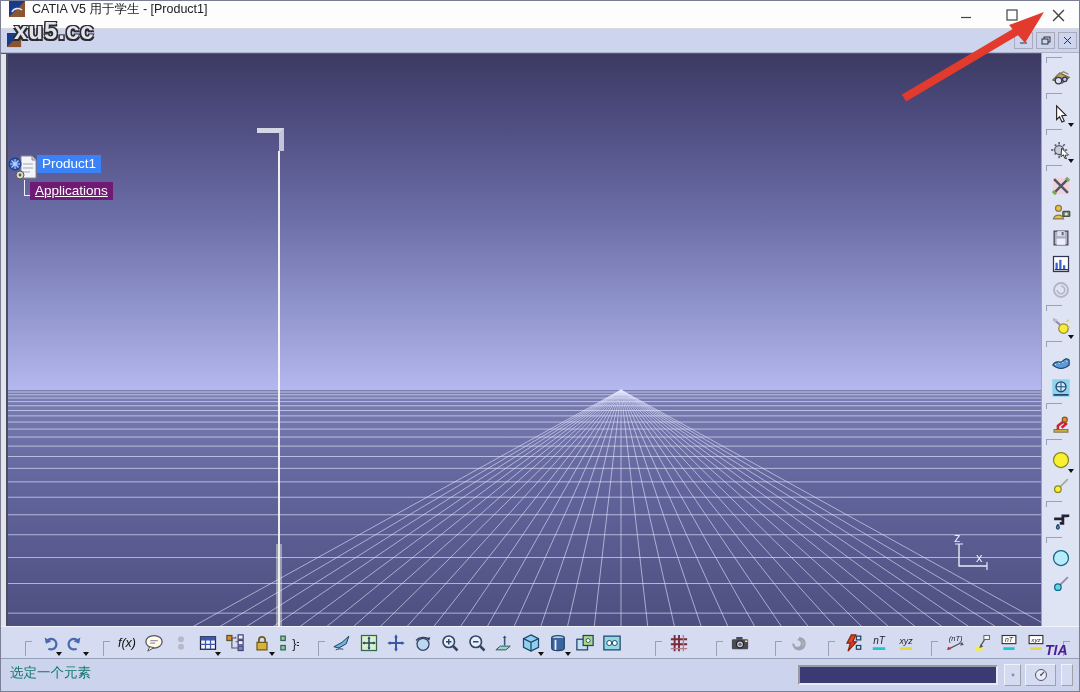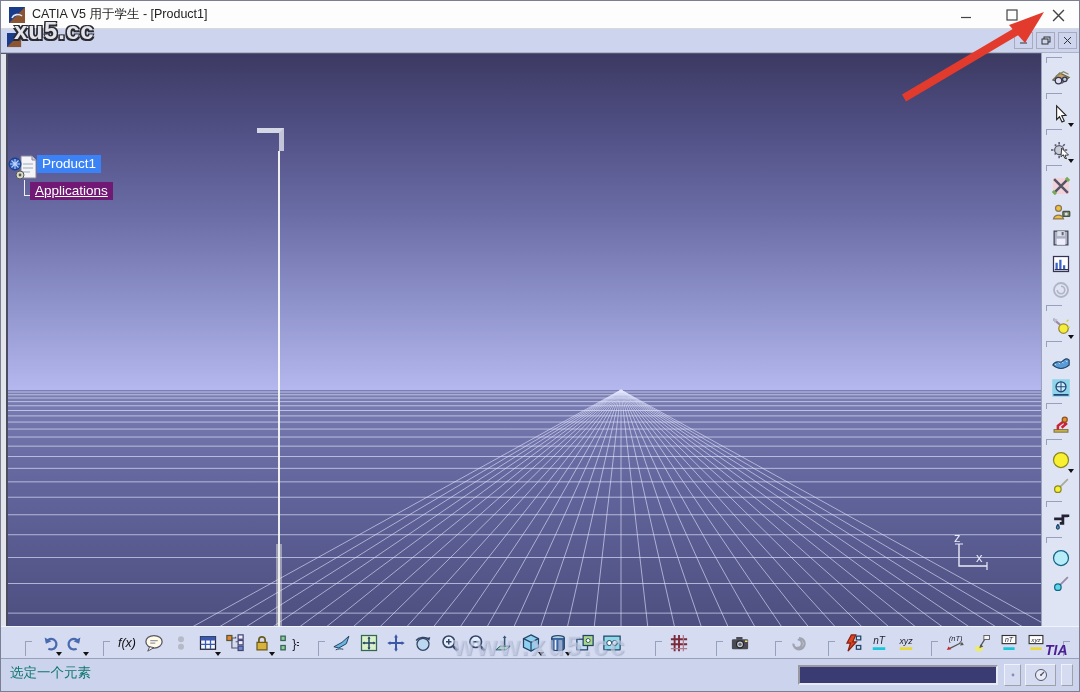--- a/index.html
+++ b/index.html
@@ -1,20 +1,20 @@
 <!DOCTYPE html>
 <html><head>
 <meta charset="utf-8">
 <style>
   html,body{margin:0;padding:0;background:#9aa0b8;}
   *{box-sizing:border-box;font-family:"Liberation Sans","DejaVu Sans",sans-serif;}
   #app{position:relative;width:1080px;height:692px;background:#fff;overflow:hidden;border:1px solid #7a7f93;}
 
   
-  #titlebar{position:absolute;left:0;top:0;width:1080px;height:28px;background:#fdfdfd;border-bottom:1px solid #d8d8dd;display:flex;align-items:center;}
+  #titlebar{position:absolute;left:0;top:0;width:1080px;height:28px;background:#fdfdfd;border-bottom:1px solid #d8d8dd;display:flex;}
   #titlebar .app-ico{margin-left:8px;width:16px;height:16px;}
   #titlebar .title-text{margin-left:7px;font-size:12.5px;color:#222;}
   .win-btns{position:absolute;right:0;top:0;height:28px;display:flex;}
   .win-btn{width:46px;height:28px;display:flex;align-items:center;justify-content:center;color:#444;}
   .win-btn svg{stroke:#444;}
 
   
   #menubar{position:absolute;left:0;top:28px;width:1080px;height:24px;background:#cdd4ee;border-bottom:1px solid #aab2cc;display:flex;align-items:center;font-size:13px;color:#15172a;}
   #menubar .doc-ico{margin-left:6px;width:15px;height:15px;}
   .menu-item{padding:3px 11px;cursor:default;white-space:nowrap;}
@@ -606,21 +606,20 @@
       <svg width="16" height="16" viewBox="0 0 16 16">
           <circle cx="8" cy="8" r="5.5" fill="#e8ecf8" stroke="#556"></circle>
           <path d="M8 8 11 5" stroke="#556" stroke-width="1.2"></path>
           <circle cx="8" cy="8" r="1" fill="#556"></circle>
         </svg>
     </div>
     <div id="sb-edge"></div>
   </div>
 
   <div id="wm-title">xu5.cc</div>
-  <div id="wm-toolbar">www.xu5.cc</div>
   <div id="catia-logo">TIA</div>
 
   <svg id="red-arrow" width="1080" height="692">
     <path d="M903 97 L1018 29" stroke="#e23b2d" stroke-width="8" fill="none"></path>
     <polygon points="1043,11 1008,24 1024,42" fill="#e23b2d"></polygon>
   </svg>
 
 </div>
 
 </body></html>

